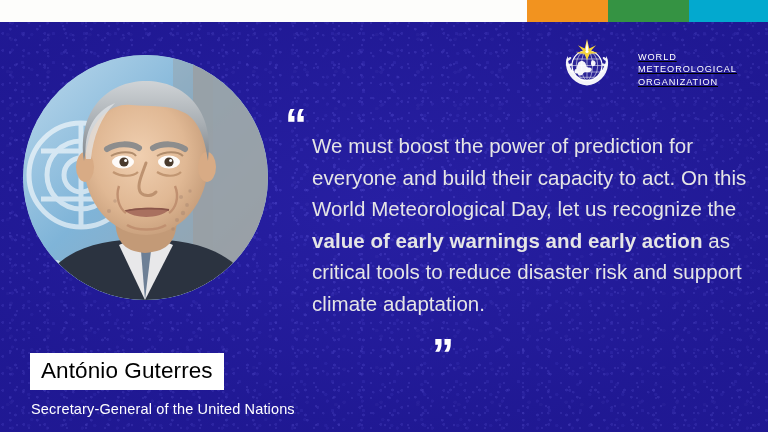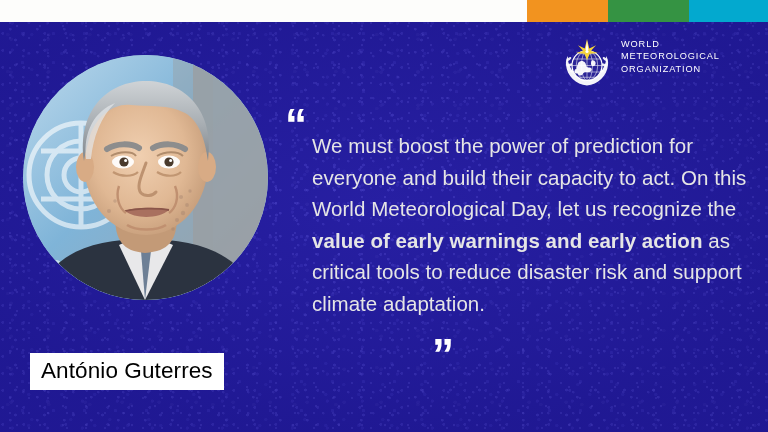--- a/index.html
+++ b/index.html
@@ -77,22 +77,23 @@
     pointer-events: none;
   }
   .poster > * { position: relative; z-index: 3; }
 
   
   .wmo-logo {
     position: absolute;
     left: 562px;
     top: 16px;
     display: flex;
-    align-items: flex-start;
-    gap: 9px;
+    align-items: flex-end;
+    gap: 26px;
+    text-decoration: underline;
   }
   .wmo-emblem { width: 50px; height: 50px; flex: 0 0 auto; display:block; }
   .wmo-text {
     color: #ffffff;
     font-family: "Liberation Sans", sans-serif;
     font-size: 9.2px;
     letter-spacing: 0.9px;
     line-height: 12.4px;
     font-weight: 400;
     white-space: nowrap;
@@ -336,15 +337,16 @@
       </svg>
     </div>
 
     <div class="quote-open">“</div>
     <div class="quote-text">
       <span>We must boost the power of prediction for everyone and build their capacity to act. On this World Meteorological Day, let us recognize the </span><b>value of early warnings and early action</b><span> as critical tools to reduce disaster risk and support climate adaptation.</span>
     </div>
     <div class="quote-close">”</div>
 
     <div class="name-box">António Guterres</div>
+    <div class="role-text">Secretary-General of the United Nations</div>
 
   </div>
 </div>
 
 </body></html>

